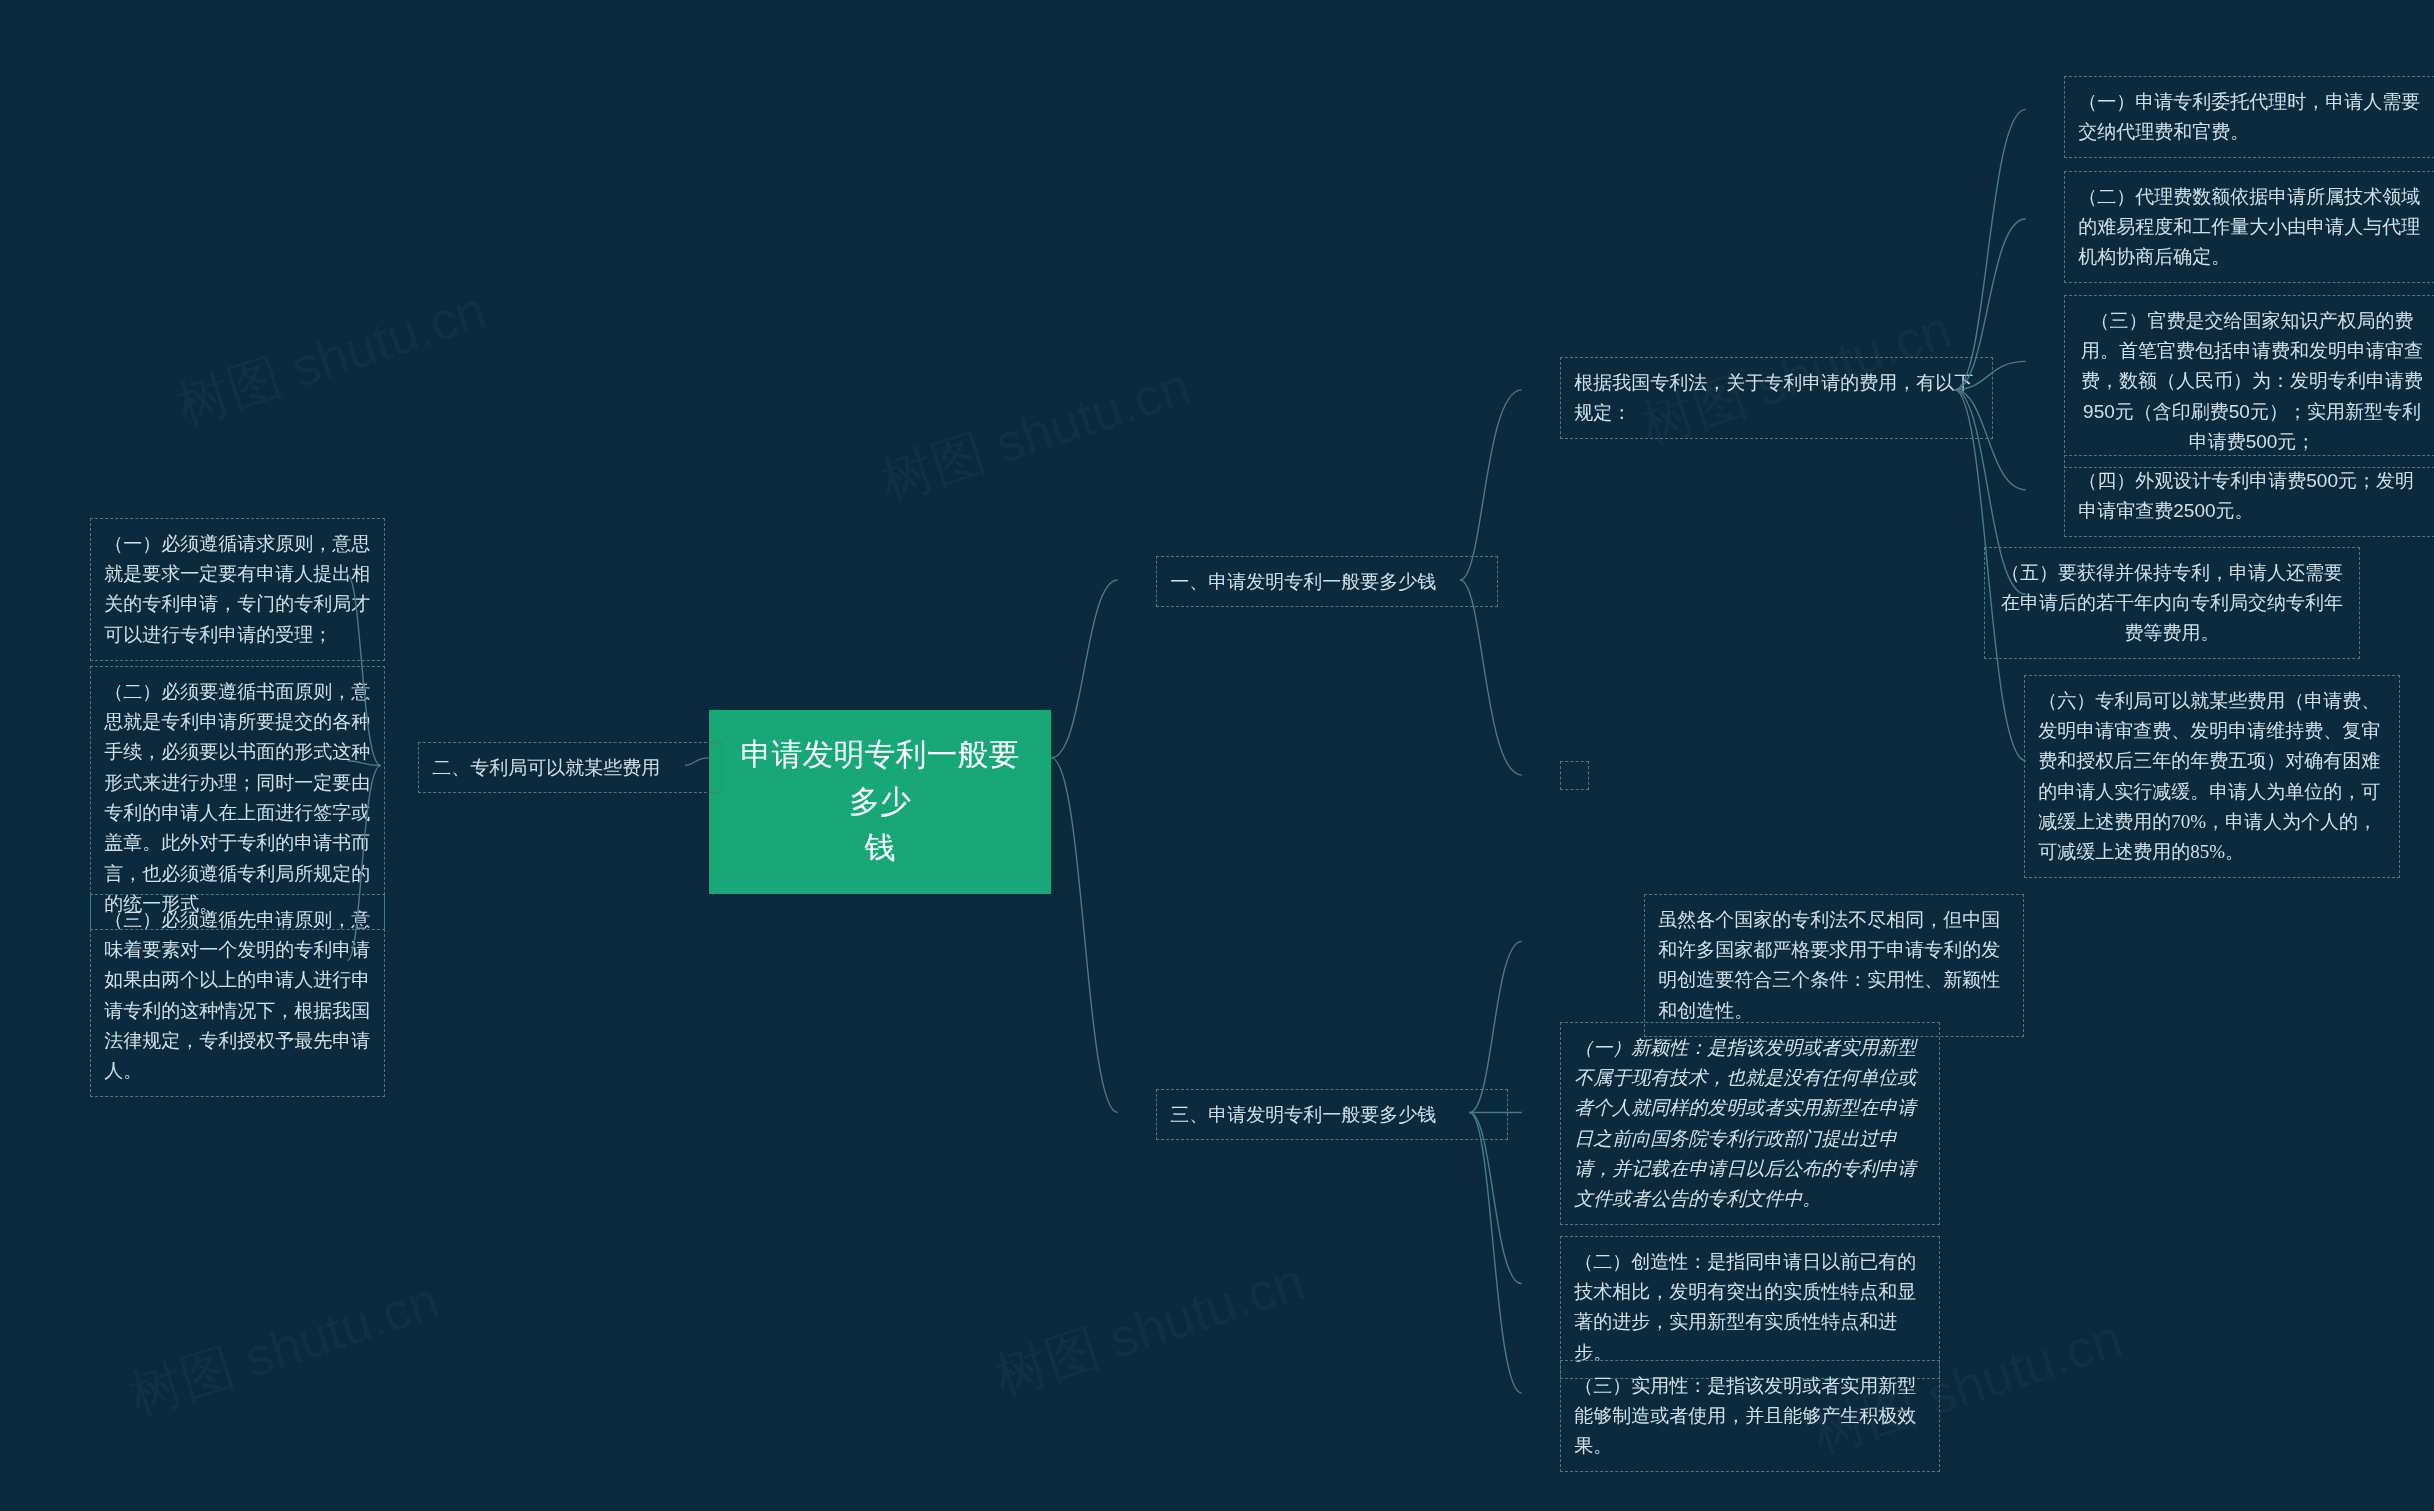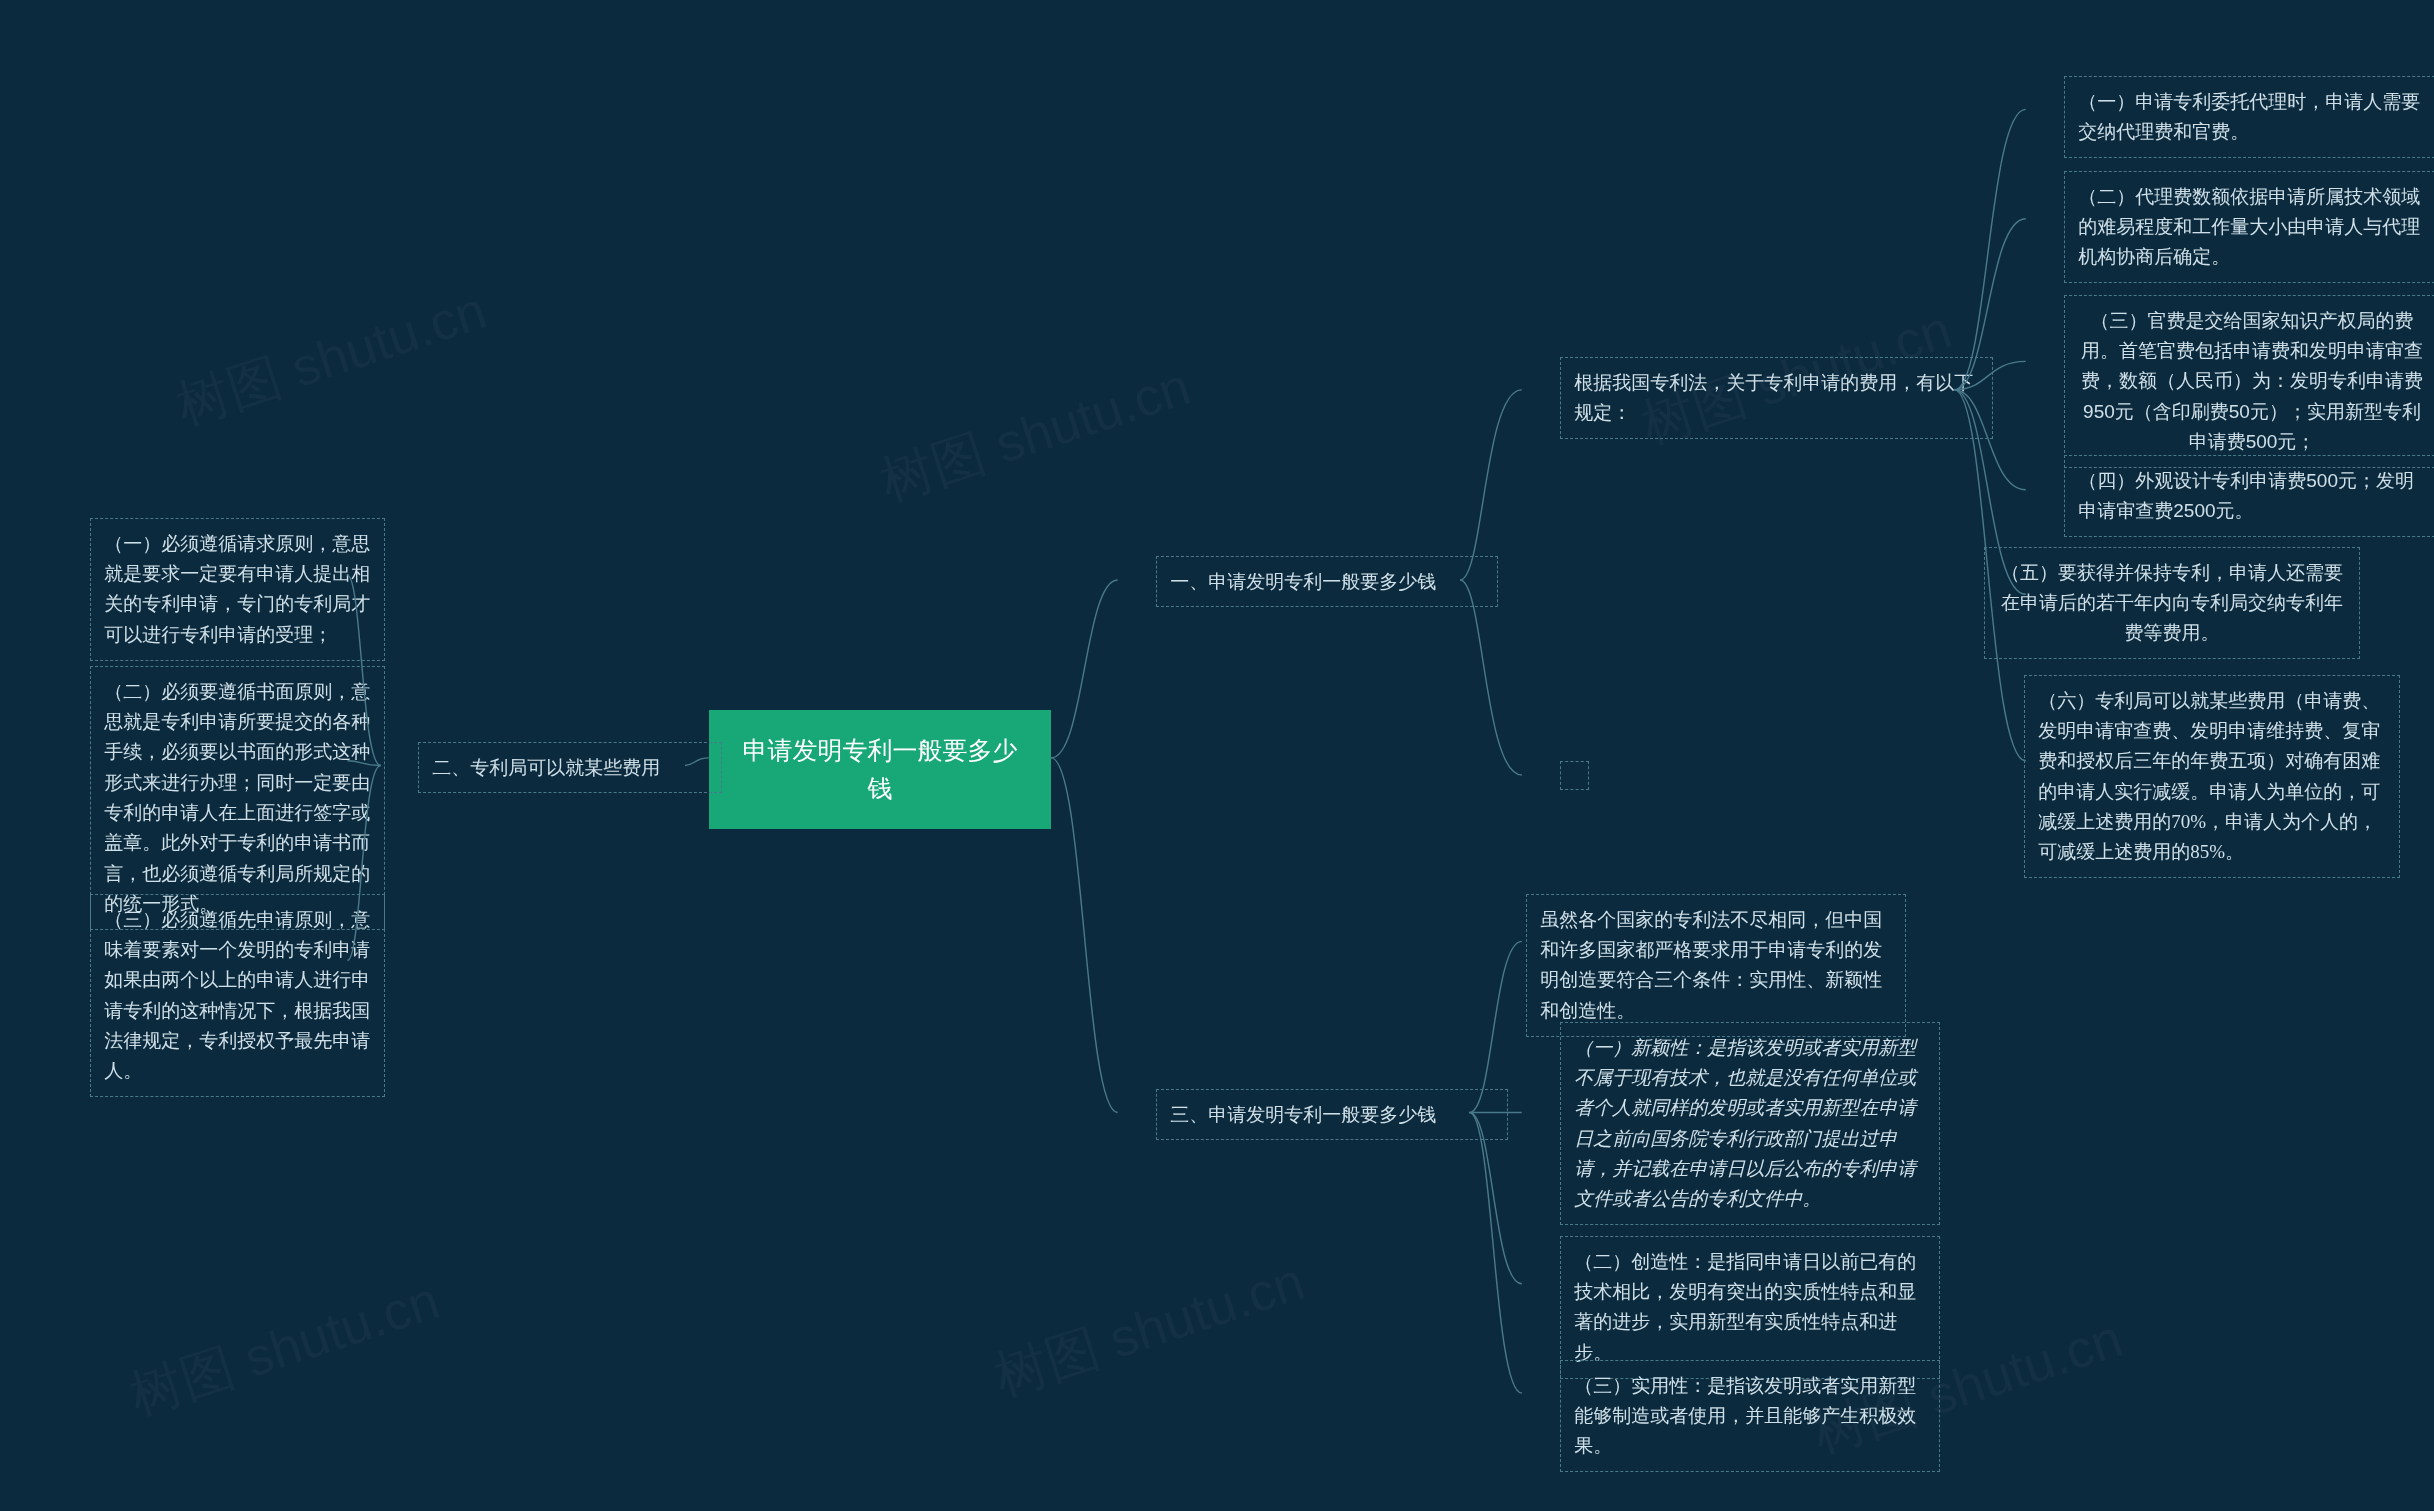--- a/index.html
+++ b/index.html
@@ -30,21 +30,21 @@
     box-sizing: border-box;
     background: rgba(12,42,62,0.0);
     margin-left: 38px;
   }
   .root {
     position: absolute;
     background: #18a878;
     color: #ffffff;
     border: 1px solid #18a878;
     padding: 21px 27px;
-    font-size: 25px;
+    font-size: 31px;
     line-height: 1.5;
     text-align: center;
     box-sizing: border-box;
   }
   svg.connectors {
     position: absolute;
     left: 0; top: 0;
     width: 2435px;
     height: 1511px;
     pointer-events: none;
@@ -100,21 +100,21 @@
 </div>
 <div class="node" style="left:1946px; top:547px; width:376px;text-align:center;">
   <span>（五）要获得并保持专利，申请人还需要在申请后的若干年内向专利局交纳专利年费等费用。</span>
 </div>
 <div class="node" style="left:1986px; top:675px; width:376px;font-family:Liberation Serif, serif;">
   <span>（六）专利局可以就某些费用（申请费、发明申请审查费、发明申请维持费、复审费和授权后三年的年费五项）对确有困难的申请人实行减缓。申请人为单位的，可减缓上述费用的70%，申请人为个人的，可减缓上述费用的85%。</span>
 </div>
 
 <div class="node" style="left:1522px; top:761px; width:28.5px; height:28.5px; padding:0;"></div>
 
-<div class="node" style="left:1488px; top:894px; width:380px;">
+<div class="node" style="left:1606px; top:894px; width:380px;">
   <span>虽然各个国家的专利法不尽相同，但中国和许多国家都严格要求用于申请专利的发明创造要符合三个条件：实用性、新颖性和创造性。</span>
 </div>
 <div class="node" style="left:1522px; top:1022px; width:380px;font-style:italic;">
   <span>（一）新颖性：是指该发明或者实用新型不属于现有技术，也就是没有任何单位或者个人就同样的发明或者实用新型在申请日之前向国务院专利行政部门提出过申请，并记载在申请日以后公布的专利申请文件或者公告的专利文件中。</span>
 </div>
 <div class="node" style="left:1522px; top:1236px; width:380px;">
   <span>（二）创造性：是指同申请日以前已有的技术相比，发明有突出的实质性特点和显著的进步，实用新型有实质性特点和进步。</span>
 </div>
 <div class="node" style="left:1522px; top:1360px; width:380px;">
   <span>（三）实用性：是指该发明或者实用新型能够制造或者使用，并且能够产生积极效果。</span>

